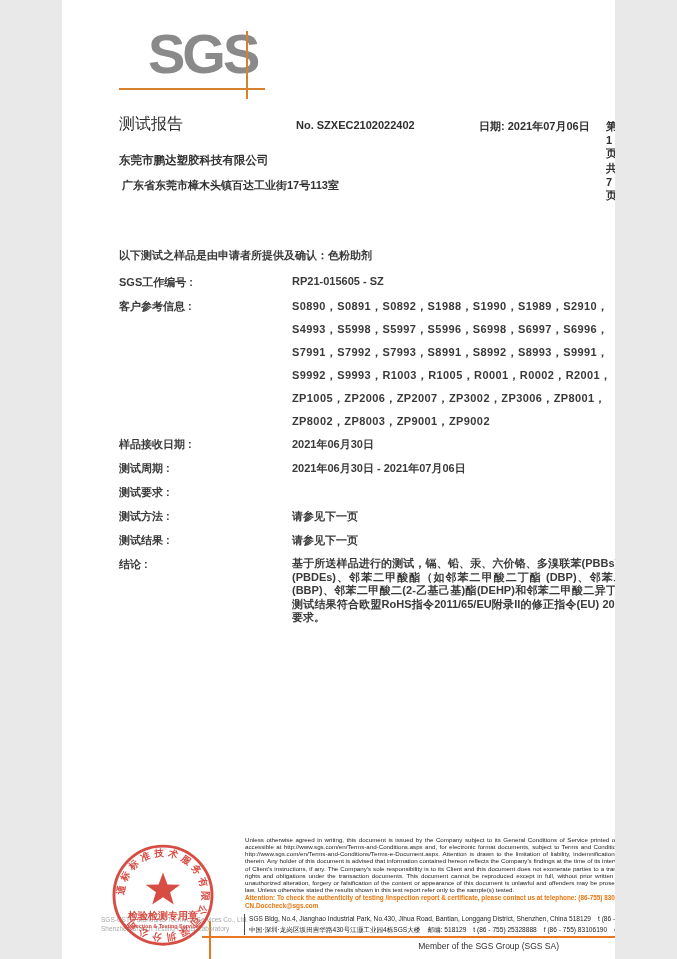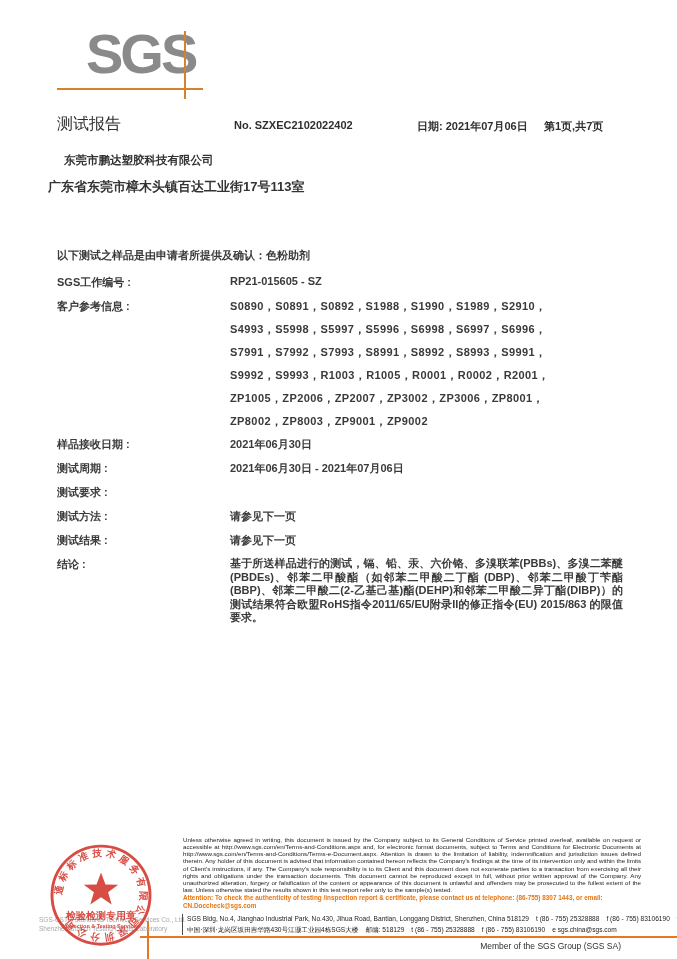--- a/index.html
+++ b/index.html
@@ -1,39 +1,39 @@
 <!DOCTYPE html>
 <html><head>
 <meta charset="utf-8">
 <style>
   * { margin:0; padding:0; box-sizing:border-box; }
   html,body { background:#e9e9e9; }
   body { font-family:"Liberation Sans","DejaVu Sans",sans-serif; }
   #page {
-    position:relative; width:677px; height:959px; margin:0 auto;
+    position:relative; width:553px; height:959px; margin:0 auto;
     background:#ffffff; color:#3a3a3a; overflow:hidden;
   }
 
   
   .logo-text {
     position:absolute; left:86px; top:26px;
     font-size:56px; font-weight:bold; letter-spacing:-3px;
     color:#8a8a8a; line-height:1;
   }
   .logo-hline { position:absolute; left:57px; top:88px; width:146px; height:2px; background:#d6812e; }
   .logo-vline { position:absolute; left:184px; top:31px; width:2px; height:68px; background:#d6812e; }
 
   
   .doc-title   { position:absolute; left:57px;  top:114px; font-size:16px; font-weight:normal; color:#2f2f2f; }
   .report-no   { position:absolute; left:234px; top:119px; font-size:11px; font-weight:600; color:#2f2f2f; }
   .doc-date    { position:absolute; left:417px; top:119px; font-size:11px; font-weight:600; color:#2f2f2f; }
   .page-info   { position:absolute; left:544px; top:119px; font-size:11px; font-weight:600; color:#2f2f2f; }
 
-  .company-name    { position:absolute; left:64px; top:153px; font-size:11.5px; font-weight:600; color:#333; }
-  .company-address { position:absolute; left:48px; top:178px; font-size:13px; font-weight:600; color:#333; }
+  .company-name    { position:absolute; left:57px; top:153px; font-size:11.5px; font-weight:600; color:#333; }
+  .company-address { position:absolute; left:60px; top:178px; font-size:11px; font-weight:600; color:#333; }
 
   
   .content { position:absolute; left:57px; top:248px; width:566px; font-size:11px; color:#3a3a3a; }
   .intro { margin-bottom:12px; font-weight:700; }
   .frow  { display:flex; margin-bottom:9px; }
   .flabel { width:173px; flex-shrink:0; font-weight:600; }
   .fvalue { flex:1; font-weight:600; }
   .mline  { line-height:14px; margin-bottom:9px; letter-spacing:0.4px; }
   .mline:last-child { margin-bottom:0; }
   .gap-before { margin-top:4px; }

